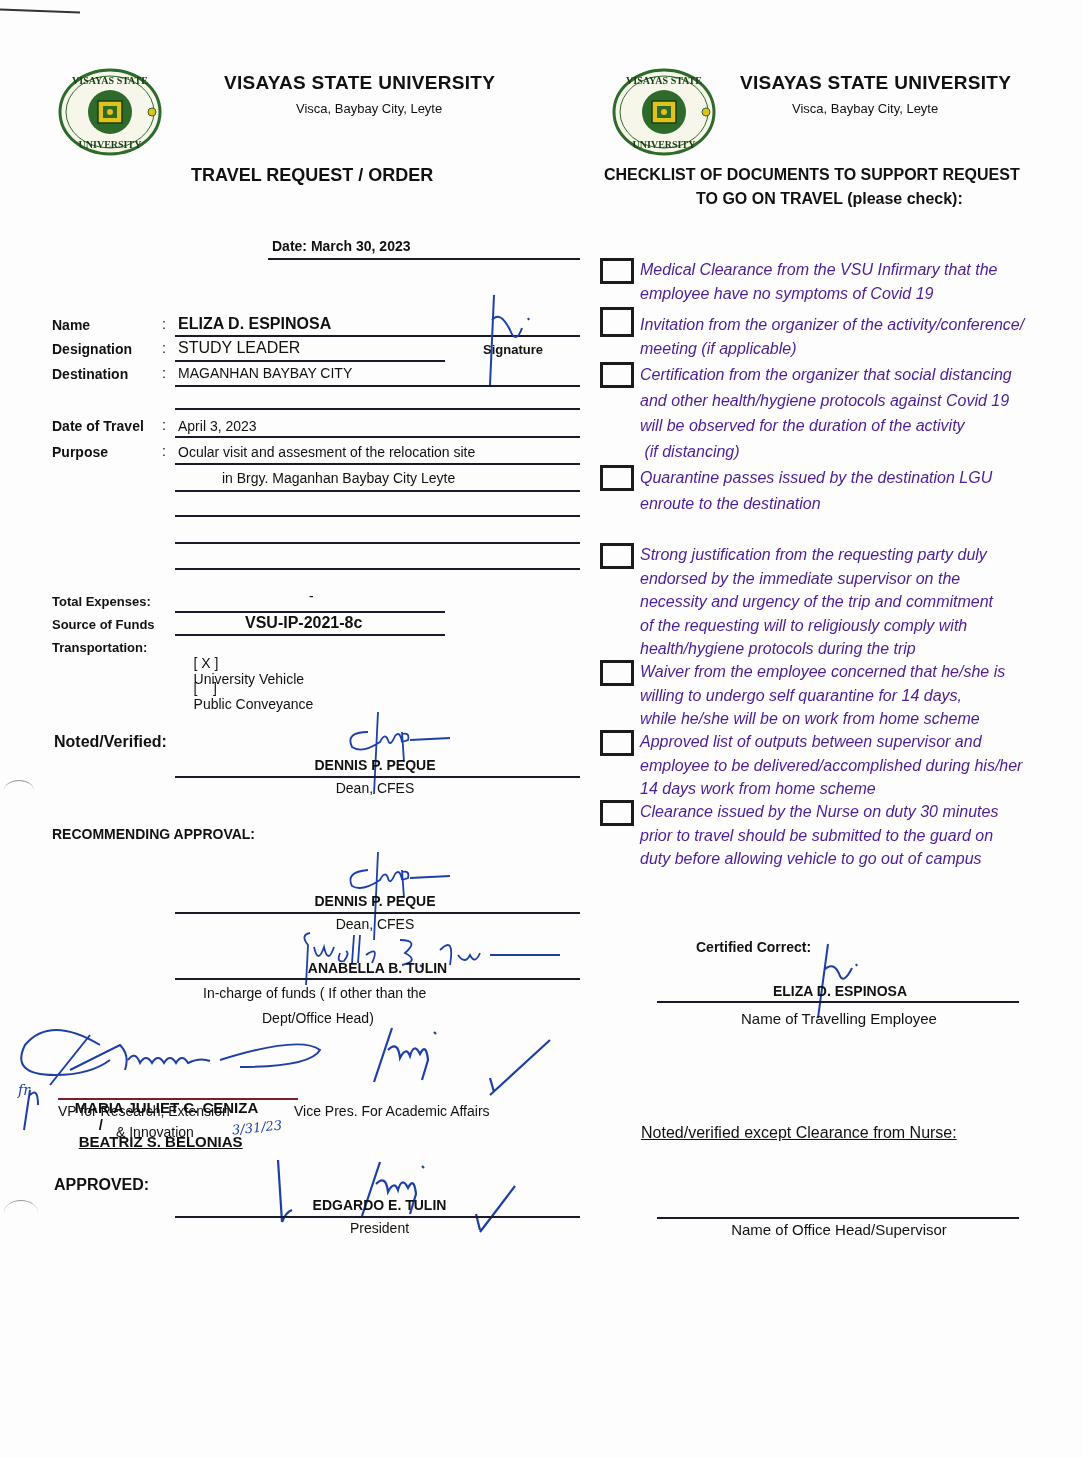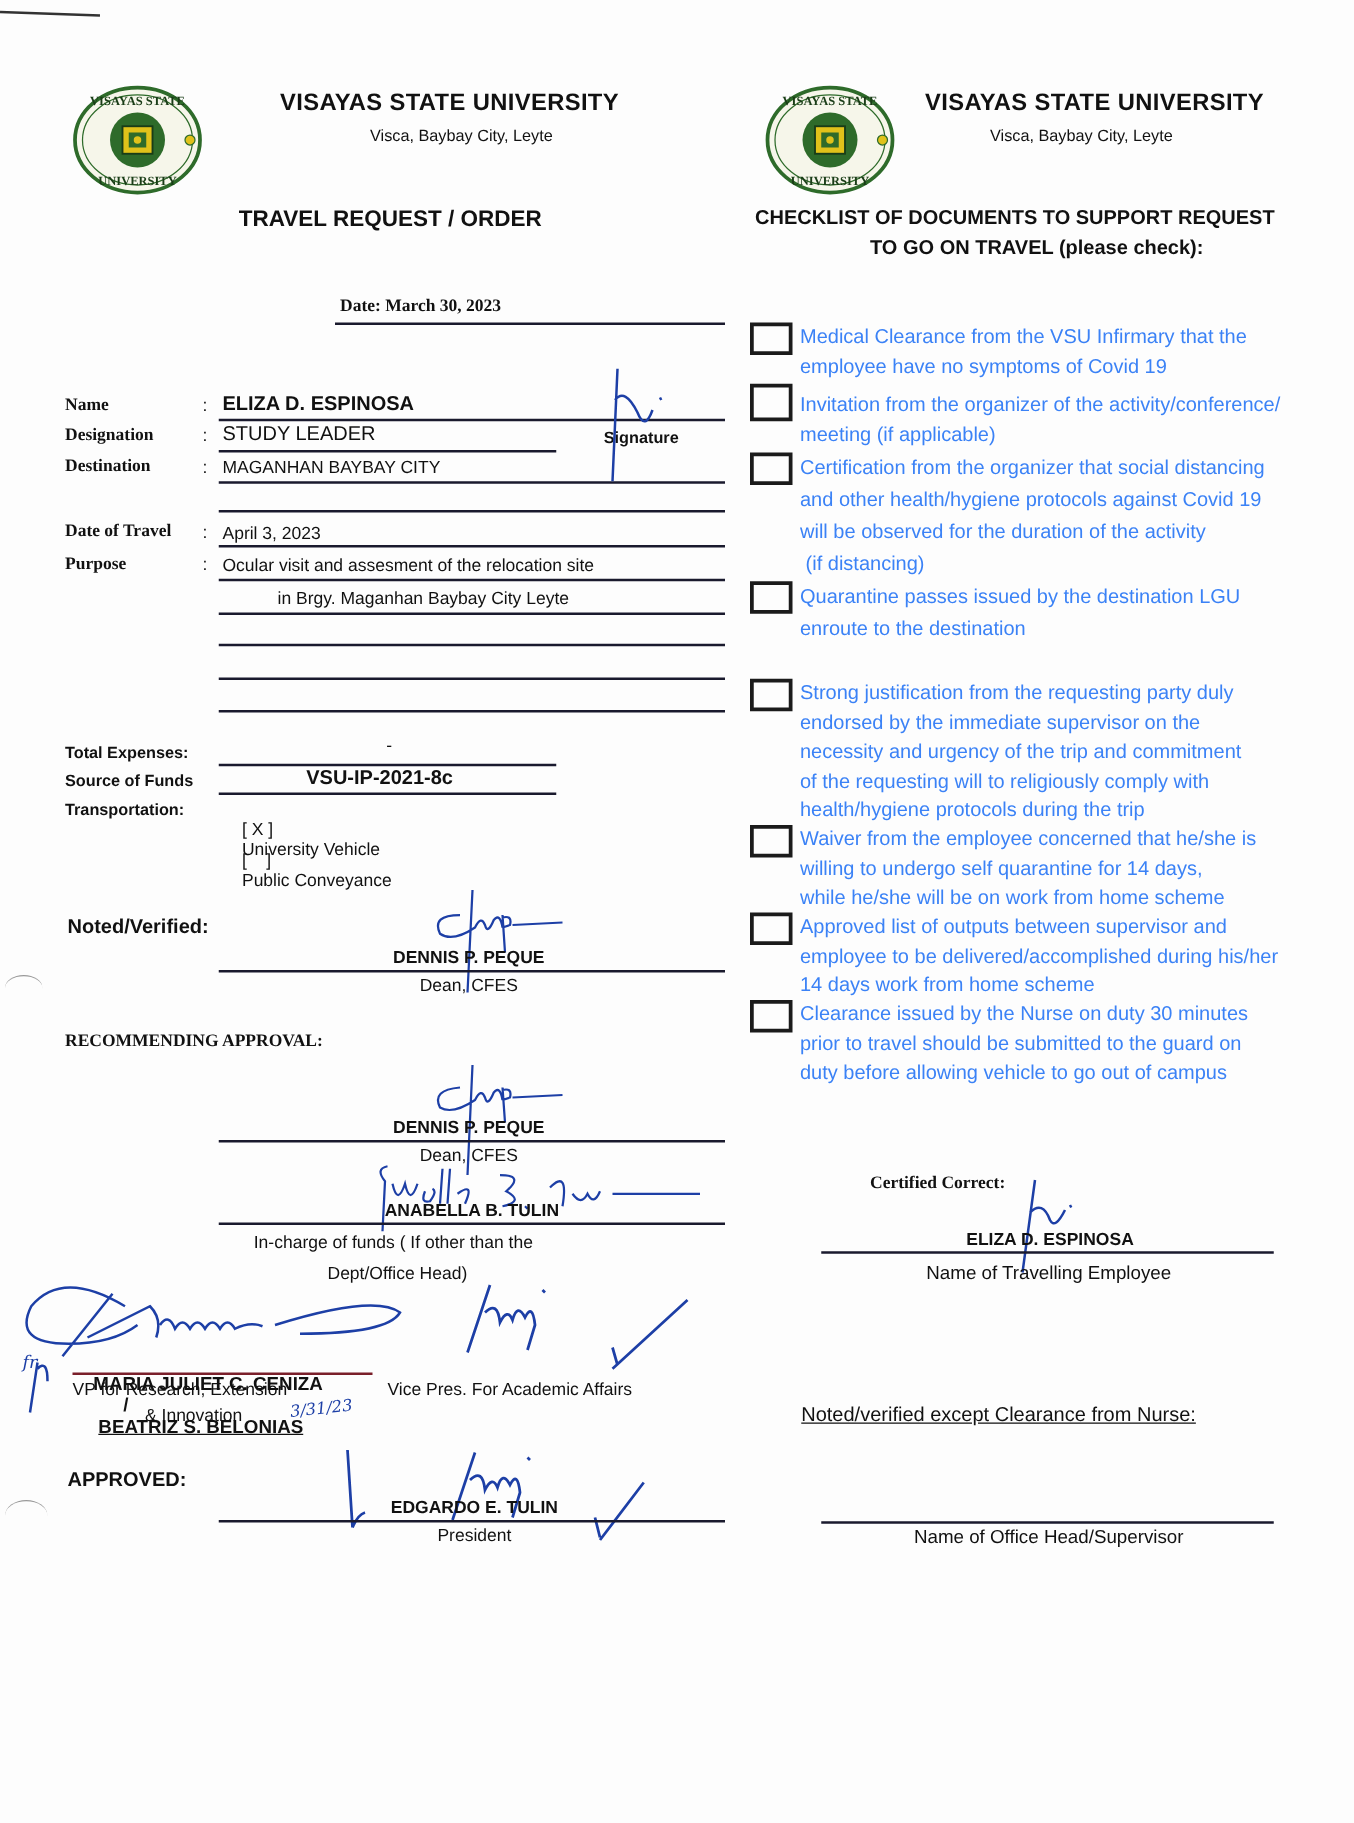--- a/index.html
+++ b/index.html
@@ -4,27 +4,27 @@
 <style>
   html, body { margin:0; padding:0; background:#fdfdfd; }
   body { width:1083px; height:1458px; position:relative; overflow:hidden;
          font-family:"Liberation Sans", sans-serif; color:#111; }
   .abs { position:absolute; }
   .bold { font-weight:bold; }
   .hline { position:absolute; height:2px; background:#1a1a2e; }
   .uni-title { font-size:19px; font-weight:bold; letter-spacing:0.3px; }
   .uni-sub { font-size:13px; }
   .form-title { font-size:18px; font-weight:bold; }
-  .lbl { font-size:14px; font-weight:bold;font-family:Liberation Serif, serif; }
+  .lbl { font-size:14px; font-weight:bold; }
   .lbl-sm { font-size:13px; font-weight:bold; }
   .val { font-size:14px; }
   .colon { font-size:14px; }
   .check-item { position:absolute; left:600px; width:480px; }
   .cbox { position:absolute; left:0; width:34px; height:26px; border:3px solid #1b1b1b; border-right-width:3px; box-sizing:border-box; }
-  .ctext { position:absolute; left:40px; font-size:16px; line-height:23.5px; color:#3b82f6; }
+  .ctext { position:absolute; left:40px; font-size:16px; line-height:23.5px; color:#4c1d95;font-style:italic; }
   .sig-name { font-size:14px; font-weight:bold; text-align:center; }
   .sig-title { font-size:14px; text-align:center; }
   .sig { position:absolute; pointer-events:none; }
   .seal { position:absolute; width:104px; height:88px; }
   .scan-mark { position:absolute; }
 </style>
 </head>
 <body>
 
 <div class="scan-mark" style="left:0;top:10px;width:80px;height:2px;background:#333;transform:rotate(2deg);"></div>
@@ -139,21 +139,21 @@
   <div class="abs" style="left:58px;top:1082px;font-size:15px;font-weight:bold;white-space:pre;">
     <span>MARIA JULIET C. CENIZA</span>
     <span style="margin-left:24px;">/</span>
     <span style="margin-left:4px;text-decoration:underline;">BEATRIZ S. BELONIAS</span>
   </div>
   <div class="hline" style="left:58px;top:1098px;width:240px;background:#7a1f2a;"></div>
   <div class="abs" style="left:18px;top:1082px;color:#1d3fa6;font-family:'DejaVu Serif',serif;font-style:italic;font-size:14px;">fr.</div>
   <div class="abs sig-title" style="left:58px;top:1103px;">VP for Research, Extension</div>
   <div class="abs sig-title" style="left:116px;top:1124px;">&amp; Innovation</div>
   <div class="abs" style="left:232px;top:1120px;color:#1d3fa6;font-family:'DejaVu Serif',serif;font-style:italic;font-size:13px;transform:rotate(-6deg);">3/31/23</div>
-  <div class="abs sig-title" style="left:310px;top:1103px;">Vice Pres. For Academic Affairs</div>
+  <div class="abs sig-title" style="left:294px;top:1103px;">Vice Pres. For Academic Affairs</div>
 
   <div class="abs" style="left:54px;top:1176px;font-size:16px;font-weight:bold;">APPROVED:</div>
   <svg class="sig" style="left:270px;top:1150px;" width="250" height="90" viewBox="0 0 250 90">
     <path d="M8 10 L12 72 M12 72 Q16 62 22 60 M110 12 L92 66 M106 34 Q116 24 118 42 Q124 30 128 40 Q132 26 138 38 Q144 26 146 44 L140 64 M152 16 l2 2 M210 82 L245 36 M206 64 L210 80" stroke="#1d3fa6" stroke-width="2.2" fill="none"></path>
   </svg>
   <div class="abs sig-name" style="left:292px;top:1197px;width:175px;">EDGARDO E. TULIN</div>
   <div class="hline" style="left:175px;top:1216px;width:405px;"></div>
   <div class="abs sig-title" style="left:292px;top:1220px;width:175px;">President</div>
 </section>
 

